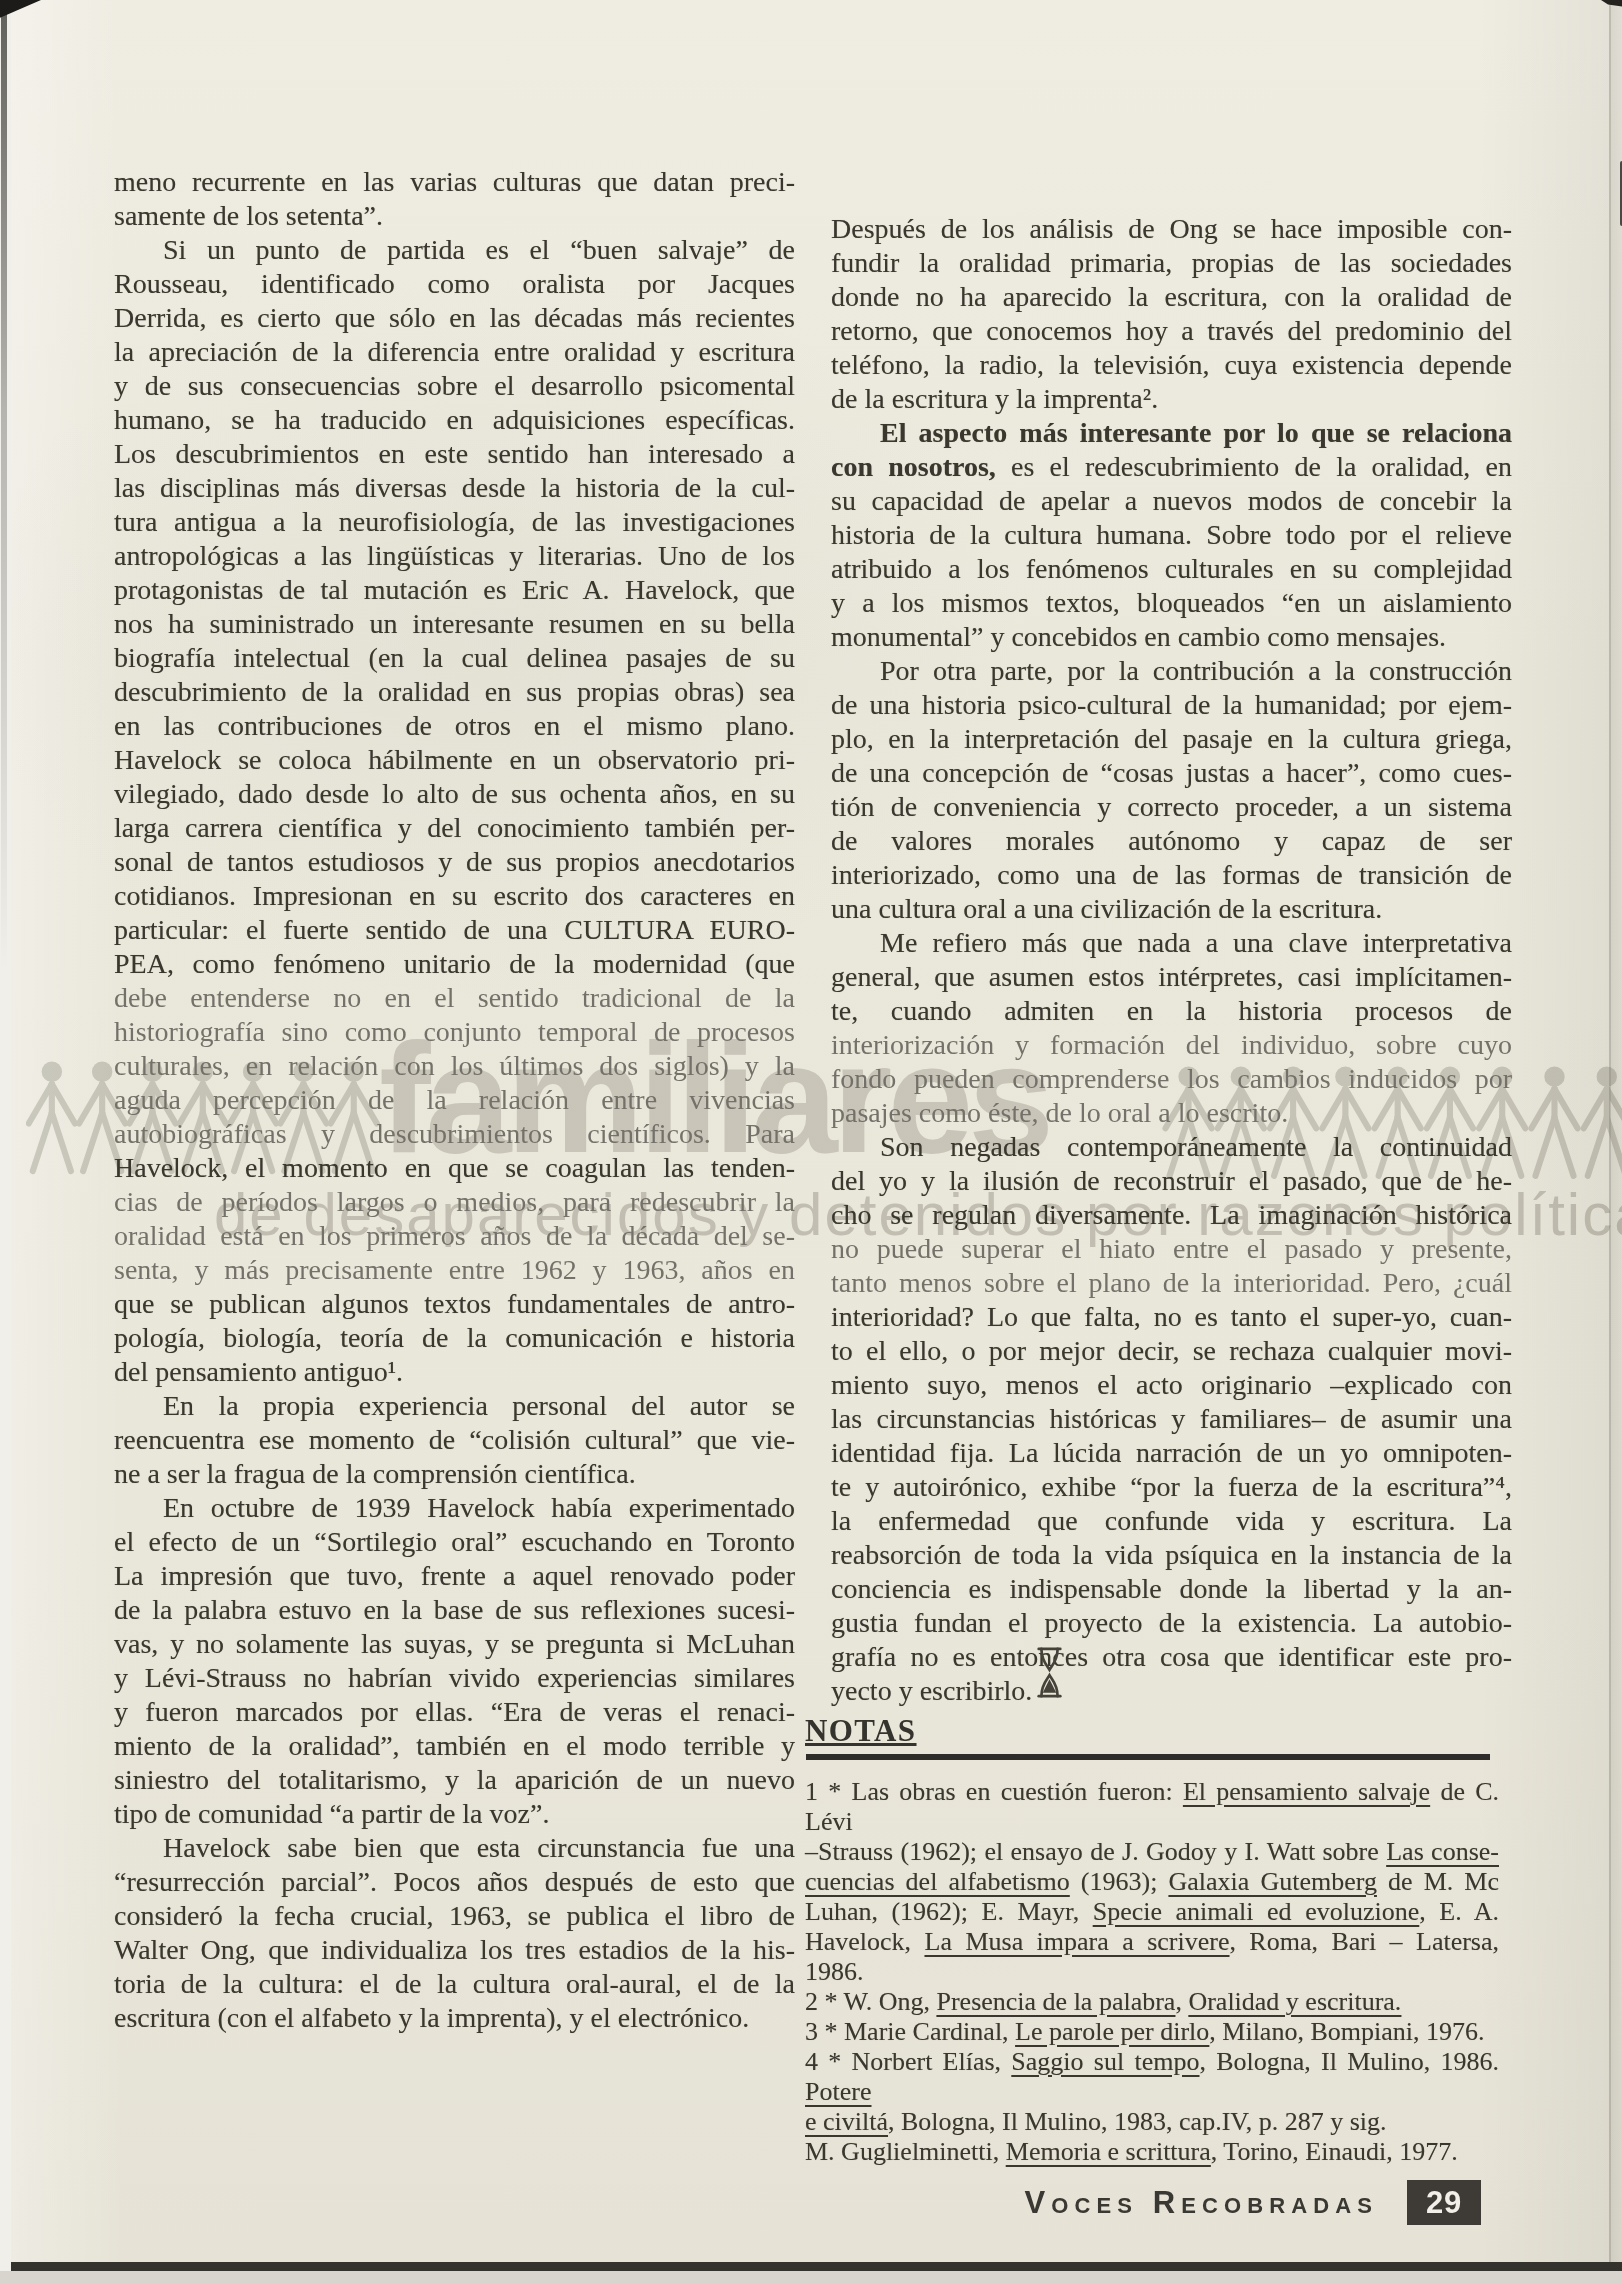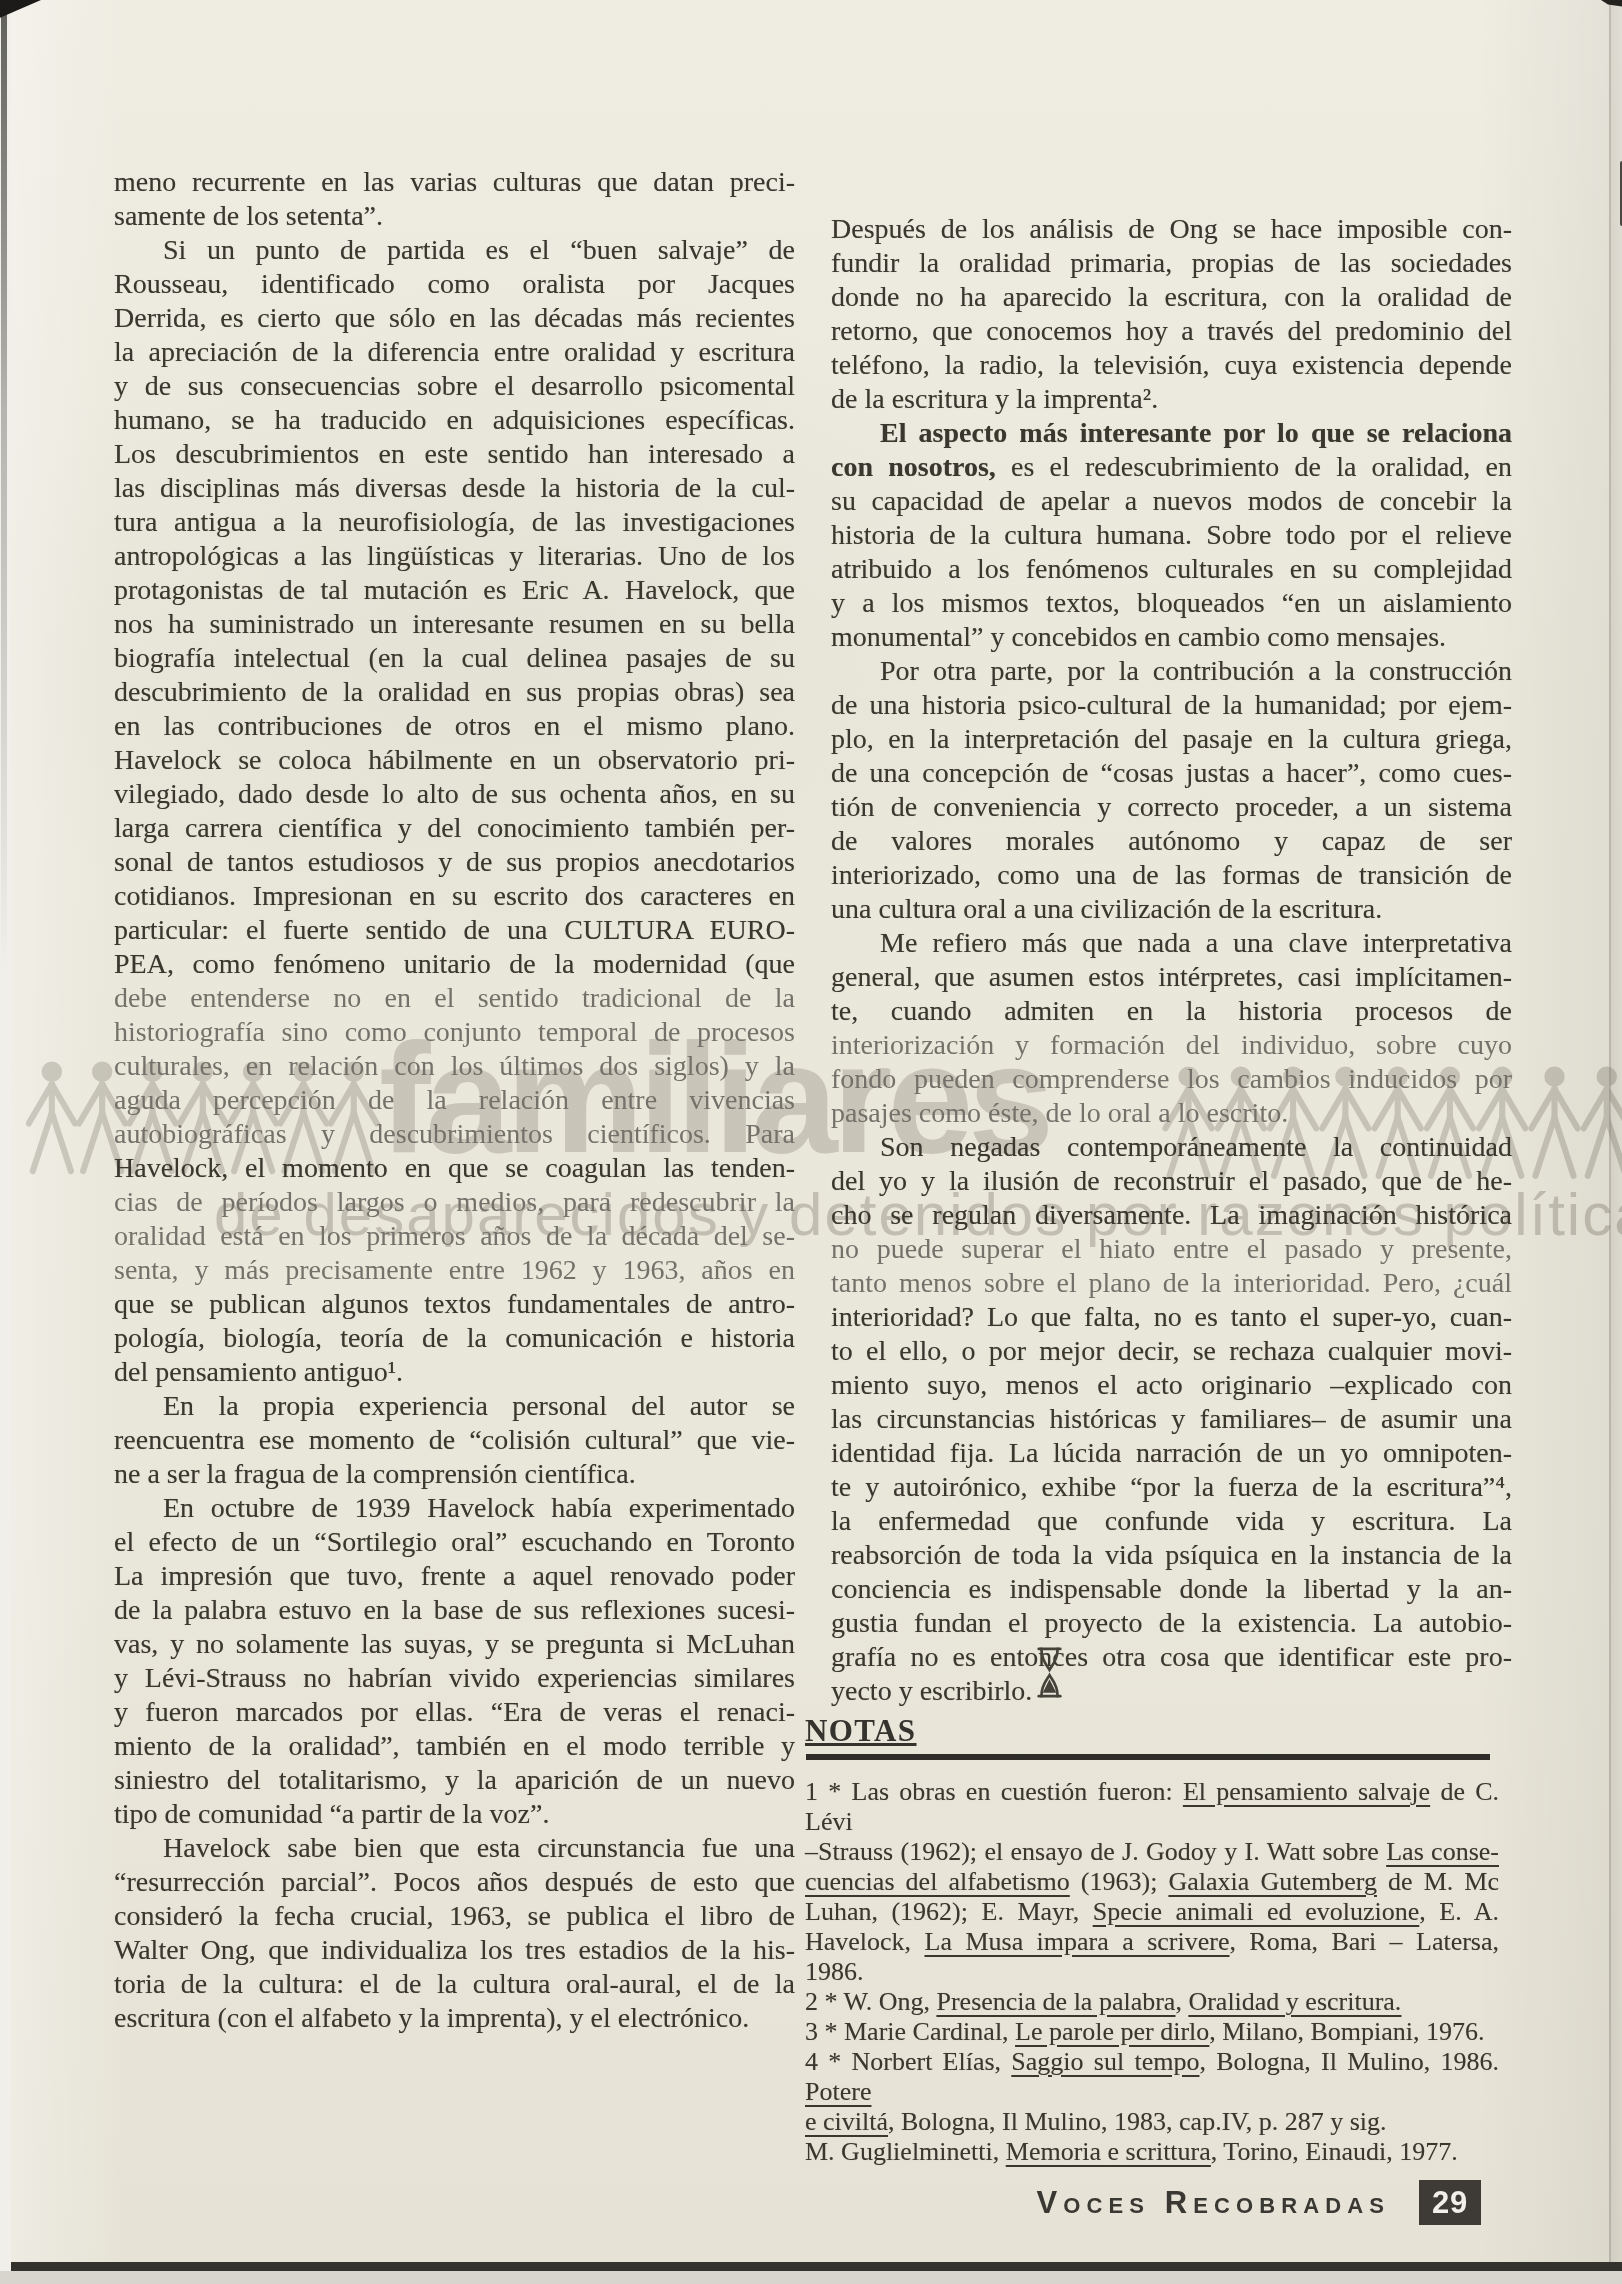--- a/index.html
+++ b/index.html
@@ -73,21 +73,21 @@
   .footer{
     position:absolute;left:885px;top:2176px;width:585px;height:53px;
     display:flex;align-items:center;justify-content:flex-end;gap:29px;
   }
   .journal{
     font-family:Liberation Sans, sans-serif;
     font-variant:small-caps;font-weight:bold;font-size:31px;
     letter-spacing:6.1px;color:#3a3833;
   }
   .pagebox{
-    width:62px;height:45px;background:#3e3b36;
+    width:74px;height:45px;background:#3e3b36;
     display:flex;align-items:center;justify-content:center;
     font-family:"Liberation Sans","DejaVu Sans",sans-serif;
     font-weight:bold;font-size:31px;color:#f1efe8;letter-spacing:0.7px;
   }
   .hourglass{position:absolute;left:1025px;top:1646px;}
 </style>
 </head>
 <body>
 
 <div class="page">

